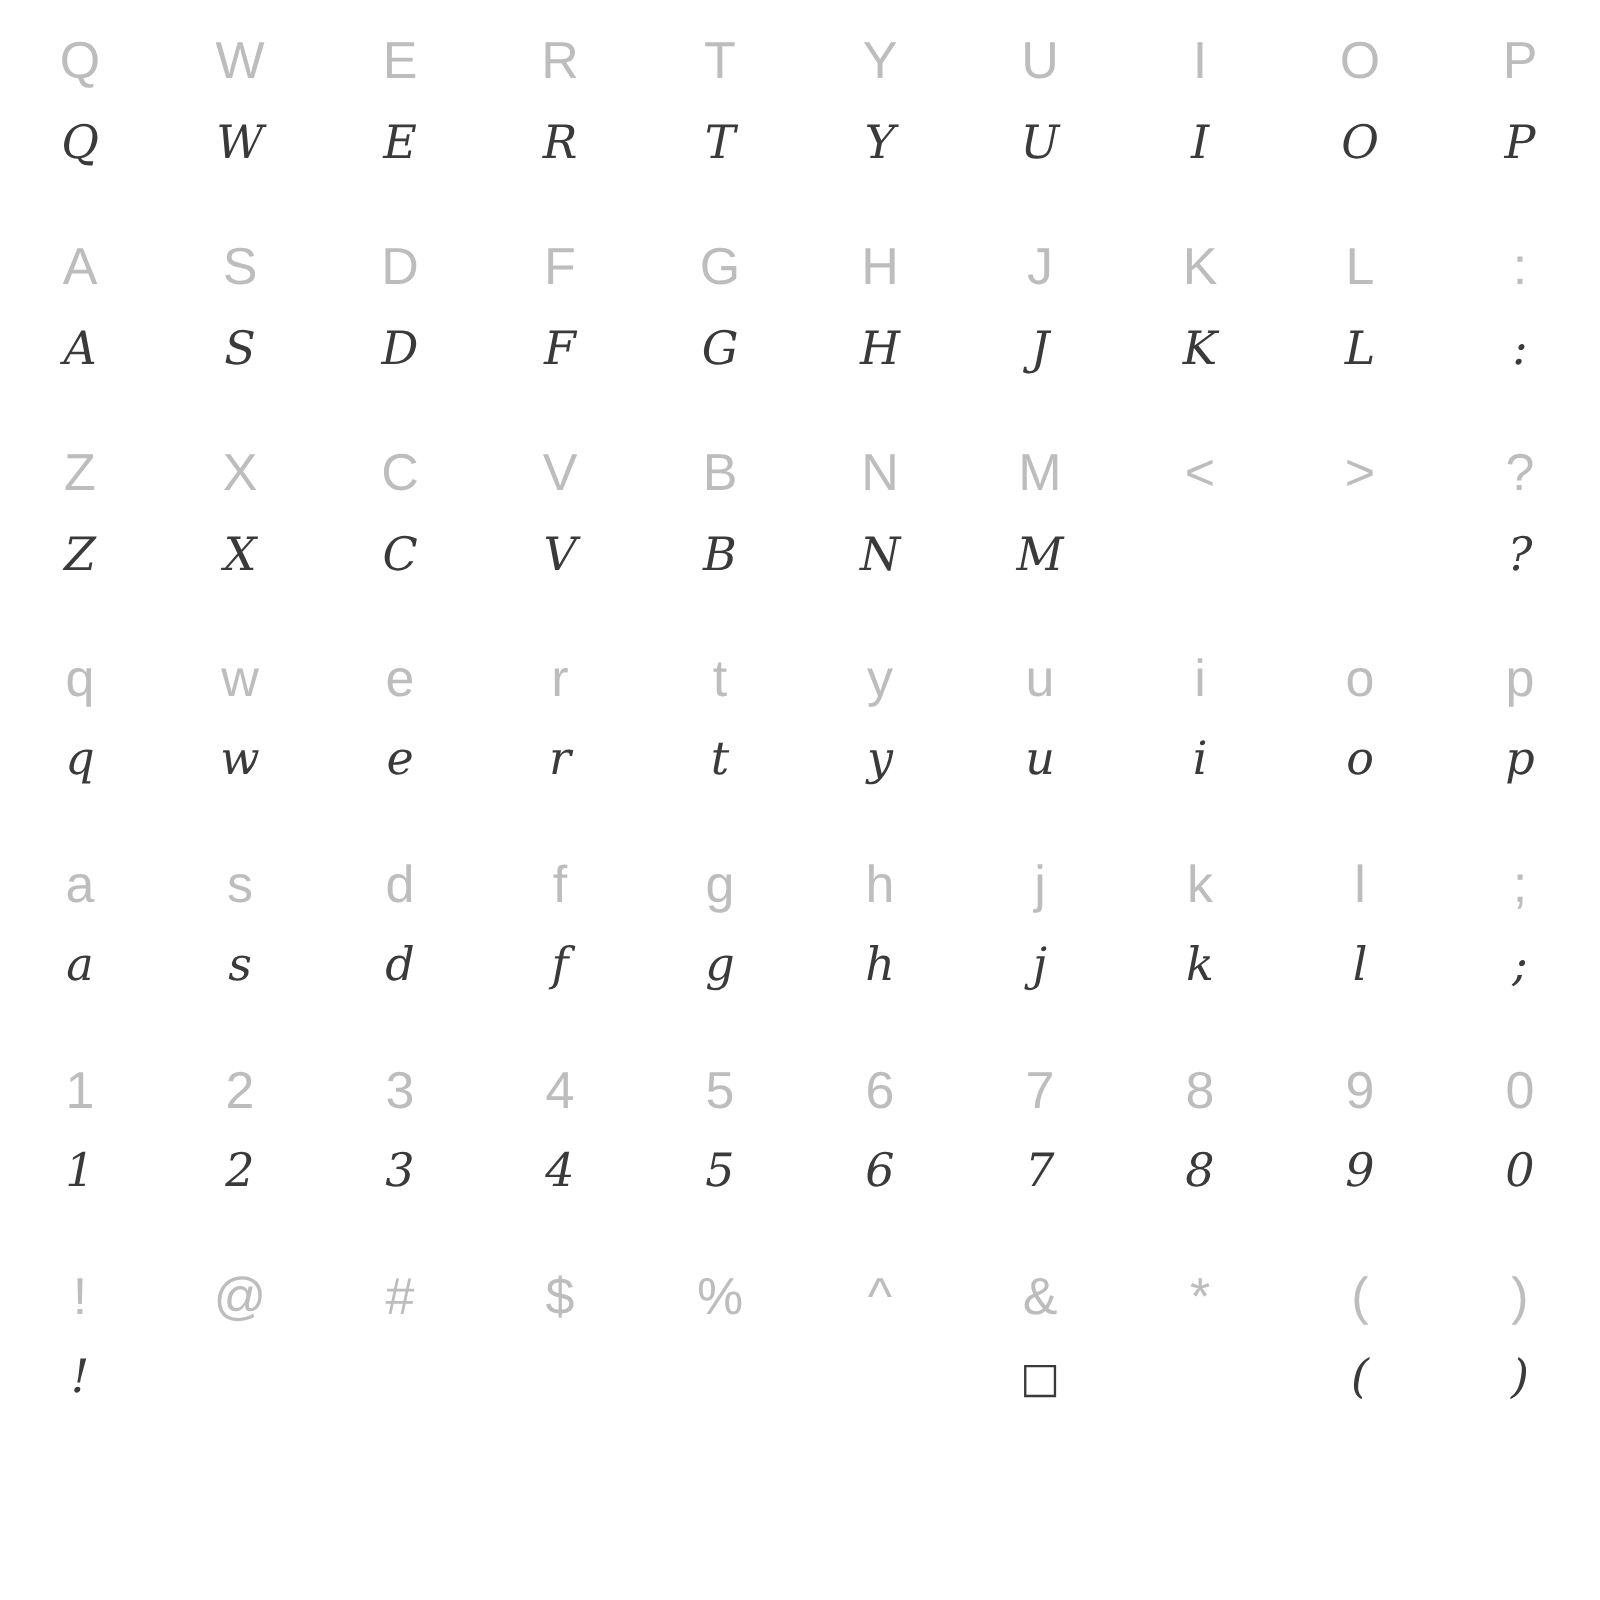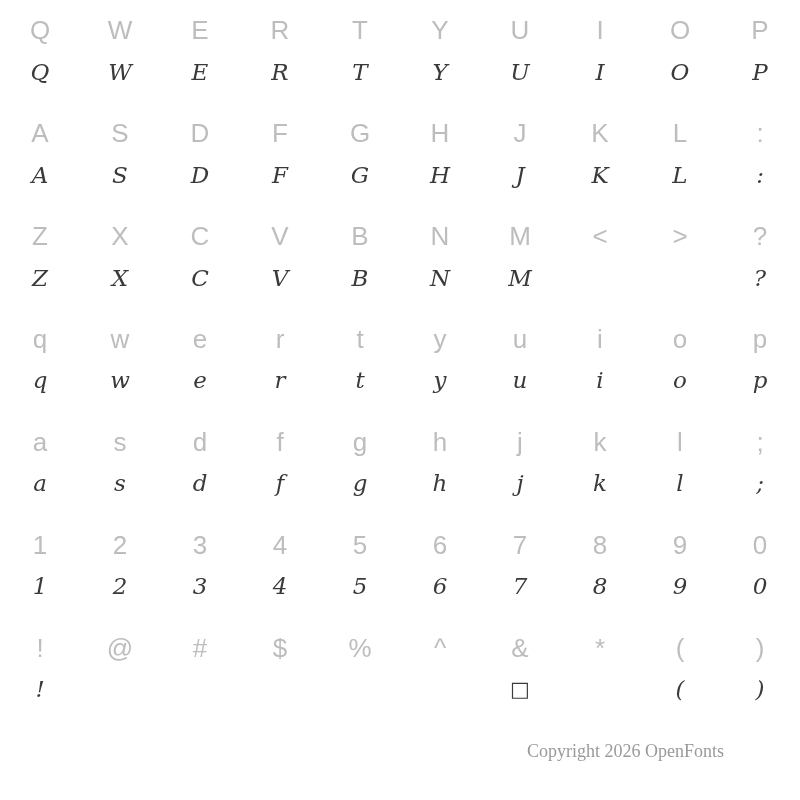--- a/index.html
+++ b/index.html
@@ -355,14 +355,13 @@
       </div>
       <div class="cell">
         <div class="ref">(</div>
         <div class="glyph">(</div>
       </div>
       <div class="cell">
         <div class="ref">)</div>
         <div class="glyph">)</div>
       </div>
     </div>
-  <div id="footer">Copyright 2026 OpenFonts</div>
 </div>
 
 </body></html>

